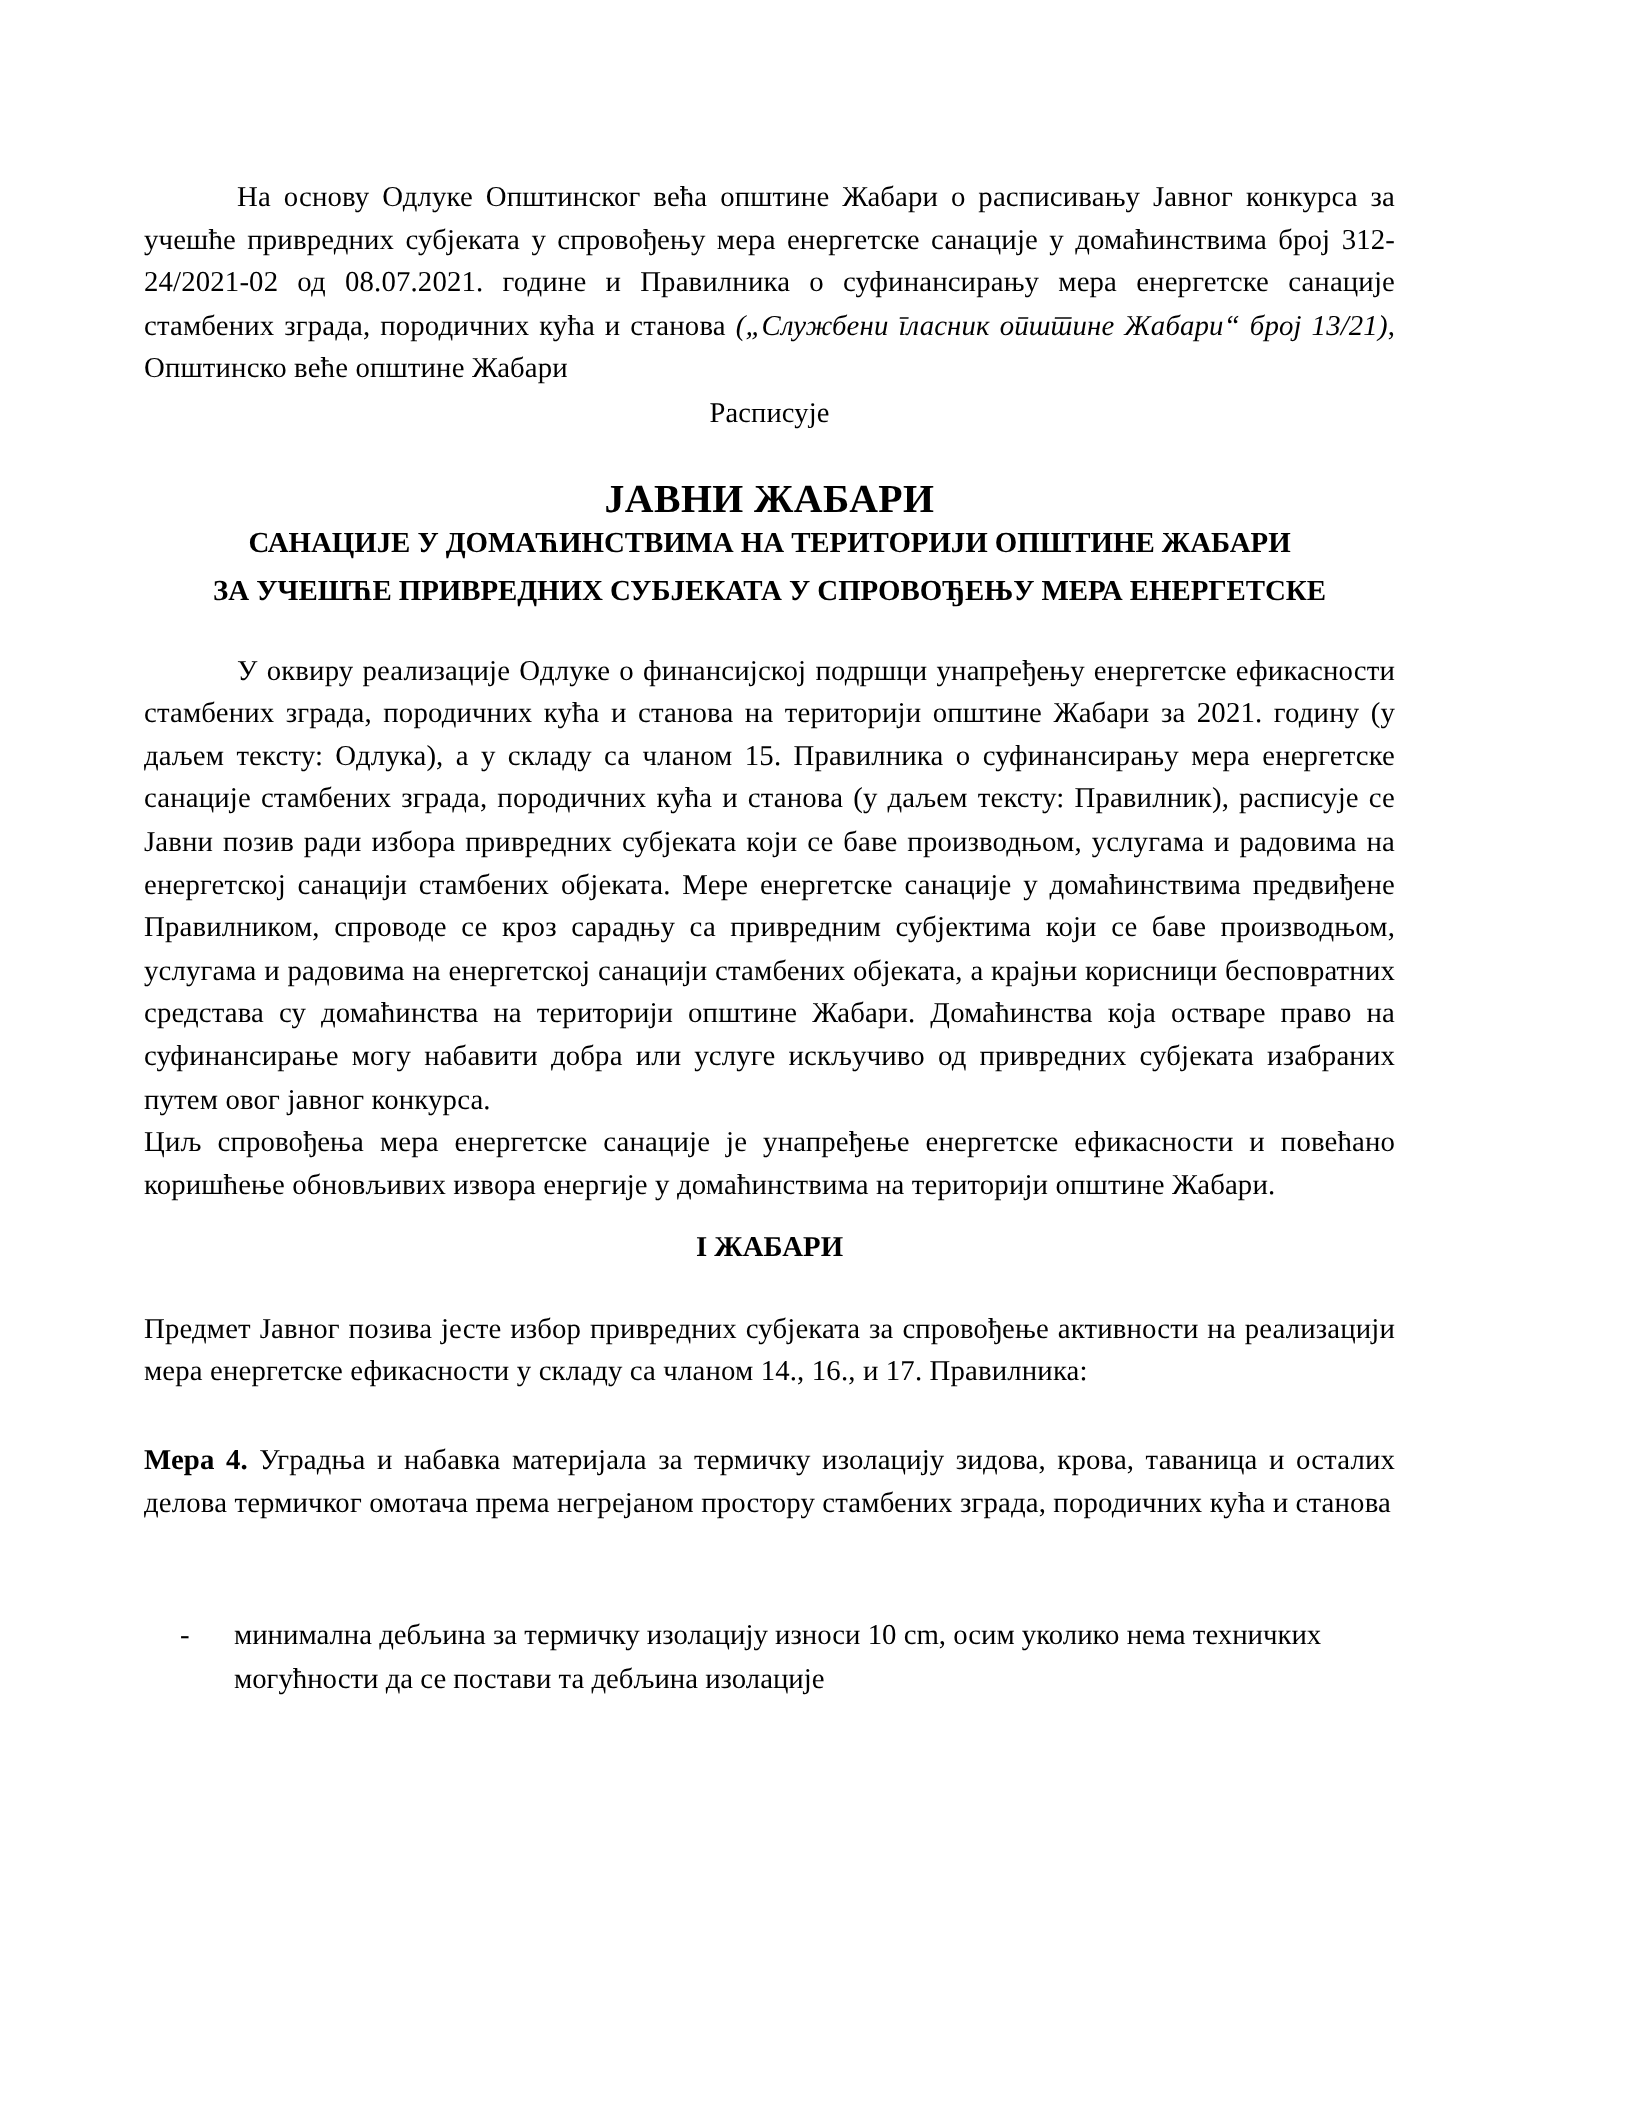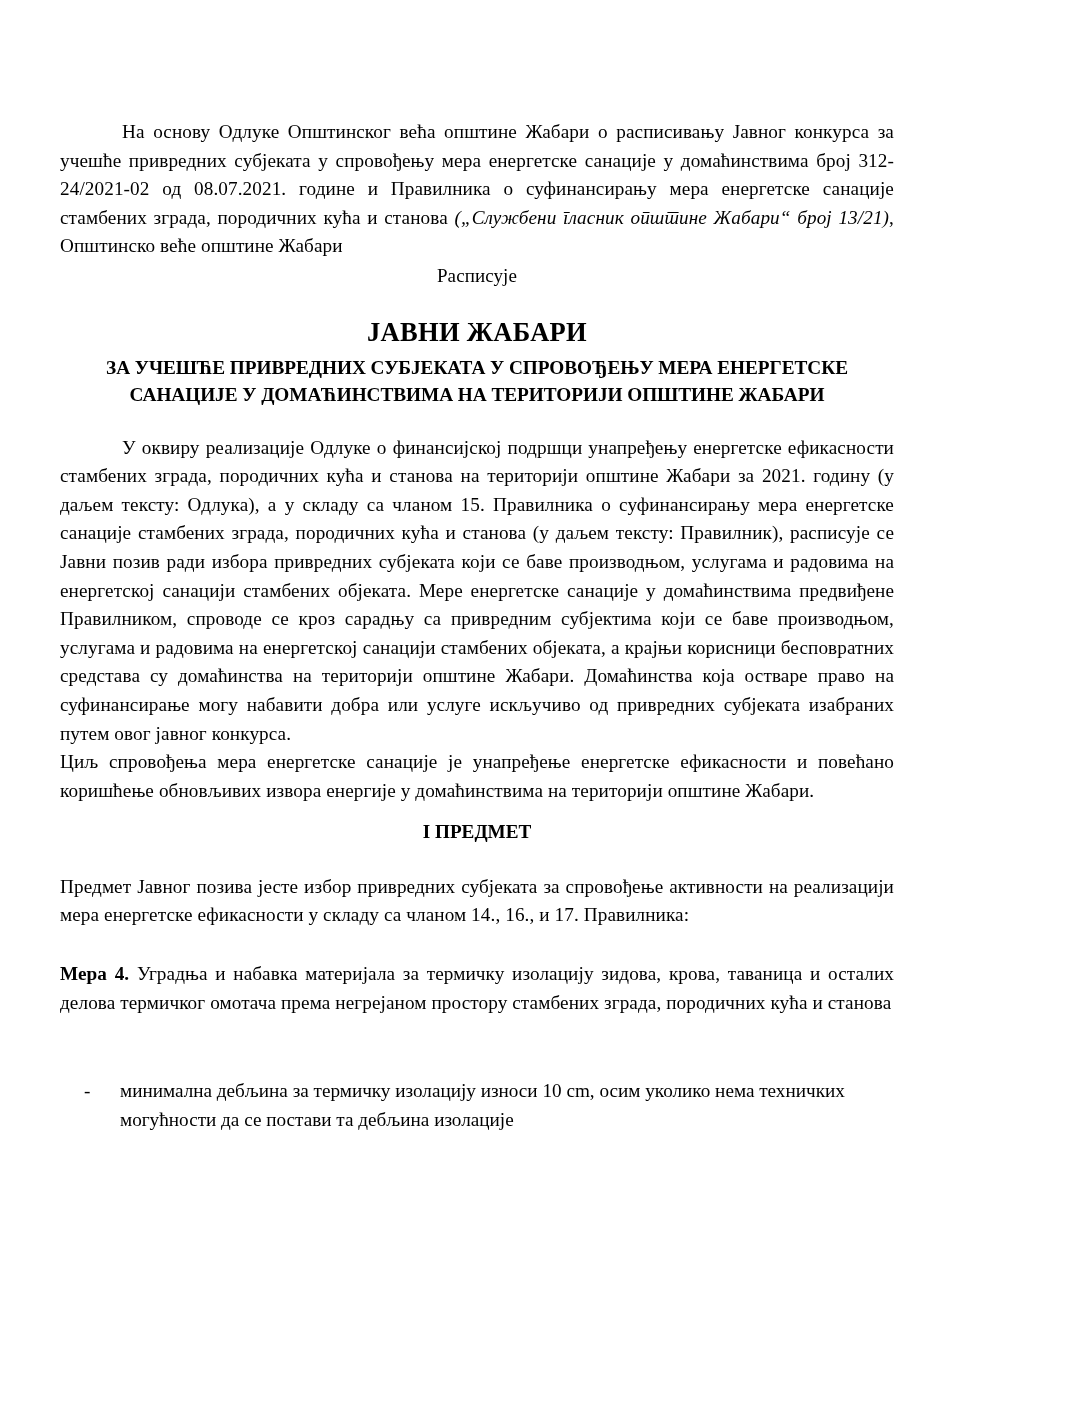--- a/index.html
+++ b/index.html
@@ -14,21 +14,21 @@
     font-family: "Liberation Serif", "DejaVu Serif", serif;
     color: #000000;
     overflow: hidden;
   }
   .page {
     position: relative;
     width: 1088px;
     height: 1255px;
     background: #ffffff;
     box-sizing: border-box;
-    padding: 118px 126px 0 60px;
+    padding: 118px 126px 0 96px;
   }
   .doc-body {
     width: 834px;
   }
   p {
     margin: 0;
     font-size: 19.2px;
     line-height: 28.6px;
     text-align: justify;
     text-justify: inter-word;
@@ -102,32 +102,32 @@
 
 <div class="page">
   <div class="doc-body">
 
     <p class="indent-first intro-para"><span>На основу Одлуке Општинског већа општине Жабари о расписивању Јавног конкурса за учешће привредних субјеката у спровођењу мера енергетске санације у домаћинствима  број 312-24/2021-02 од 08.07.2021. године и Правилника о суфинансирању мера енергетске санације стамбених зграда, породичних кућа и станова </span><span class="italic">(„Службени гласник општине Жабари“ број 13/21)</span><span>, Општинско веће општине Жабари</span></p>
 
     <p class="rasp">Расписује</p>
 
     <div class="title-main">ЈАВНИ ЖАБАРИ</div>
 
+    <div class="title-sub" style="margin-top:0;">САНАЦИЈЕ  У ДОМАЋИНСТВИМА НА ТЕРИТОРИЈИ ОПШТИНЕ ЖАБАРИ</div>
     <div class="title-sub">ЗА УЧЕШЋЕ ПРИВРЕДНИХ СУБЈЕКАТА У СПРОВОЂЕЊУ МЕРА ЕНЕРГЕТСКЕ</div>
-    <div class="title-sub" style="margin-top:0;">САНАЦИЈЕ  У ДОМАЋИНСТВИМА НА ТЕРИТОРИЈИ ОПШТИНЕ ЖАБАРИ</div>
 
     <div class="spacer-md"></div>
 
     <p class="indent-first">У оквиру реализације Одлуке о финансијској подршци унапређењу енергетске ефикасности стамбених зграда, породичних кућа и станова на територији општине Жабари за 2021. годину (у даљем тексту: Одлука), а у складу са чланом 15. Правилника о суфинансирању мера енергетске санације стамбених зграда, породичних кућа и станова (у даљем тексту: Правилник), расписује се Јавни позив ради избора привредних субјеката који се баве производњом, услугама и радовима на енергетској санацији стамбених објеката. Мере енергетске санације у домаћинствима предвиђене Правилником, спроводе се кроз сарадњу са привредним субјектима који се баве производњом, услугама и радовима на енергетској санацији стамбених објеката, а крајњи корисници бесповратних средстава су домаћинства на територији општине Жабари. Домаћинства која остваре право на суфинансирање могу набавити добра или услуге искључиво од привредних субјеката изабраних путем овог јавног конкурса.</p>
 
     <p>Циљ спровођења мера енергетске санације је унапређење енергетске ефикасности и повећано коришћење обновљивих извора енергије у домаћинствима на територији општине Жабари.</p>
 
     <div class="spacer-sm"></div>
 
-    <div class="section-heading">I ПРЕДМЕТ</div>
+    <div class="section-heading">I ЖАБАРИ</div>
 
     <div class="spacer-md"></div>
 
     <p>Предмет Јавног позива јесте избор привредних субјеката за спровођење активности на реализацији мера енергетске ефикасности у складу са чланом 14., 16., и 17. Правилника:</p>
 
     <div class="spacer-lg"></div>
 
     <p><span class="bold">Мера 4.</span><span> Уградња и набавка материјала за  термичку изолацију зидова, крова, таваница и осталих делова термичког омотача према негрејаном простору стамбених зграда, породичних кућа и станова</span></p>
 
     <div class="spacer-lg"></div>

